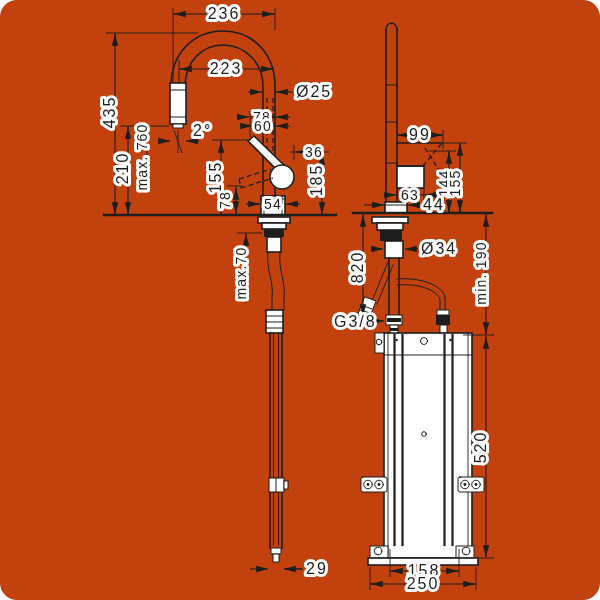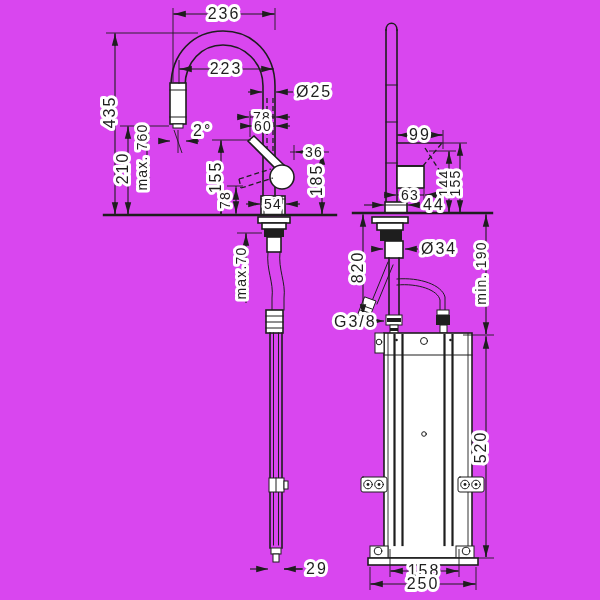--- a/index.html
+++ b/index.html
@@ -1,17 +1,17 @@
 <!DOCTYPE html>
 <html><head>
 <meta charset="utf-8">
 <title>Faucet installation dimensional drawing</title>
 <style>
   html,body { margin:0; padding:0; background:#ffffff; }
-  .stage { width:600px; height:600px; position:relative; background:#d946ef; overflow:hidden; }
+  .stage { width:600px; height:600px; position:relative; background:#c2410c; overflow:hidden;border-radius:17px; }
   svg { display:block; }
   .o   { stroke:#1e1e1e; stroke-width:1.6; fill:none; stroke-linecap:square; }
   .of  { stroke:#1e1e1e; stroke-width:1.6; fill:#ffffff; stroke-linecap:square; }
   .thick { stroke-width:2.4; }
   .thin  { stroke-width:1; }
   .w2    { stroke-width:2.2; }
   .dash { stroke:#1e1e1e; stroke-width:1.3; fill:none; stroke-dasharray:5 3; }
   .dim { stroke:#1e1e1e; stroke-width:1.1; fill:none; }
   .ext { stroke:#1e1e1e; stroke-width:0.9; fill:none; }
   .dark { fill:#1e1e1e; stroke:none; }

